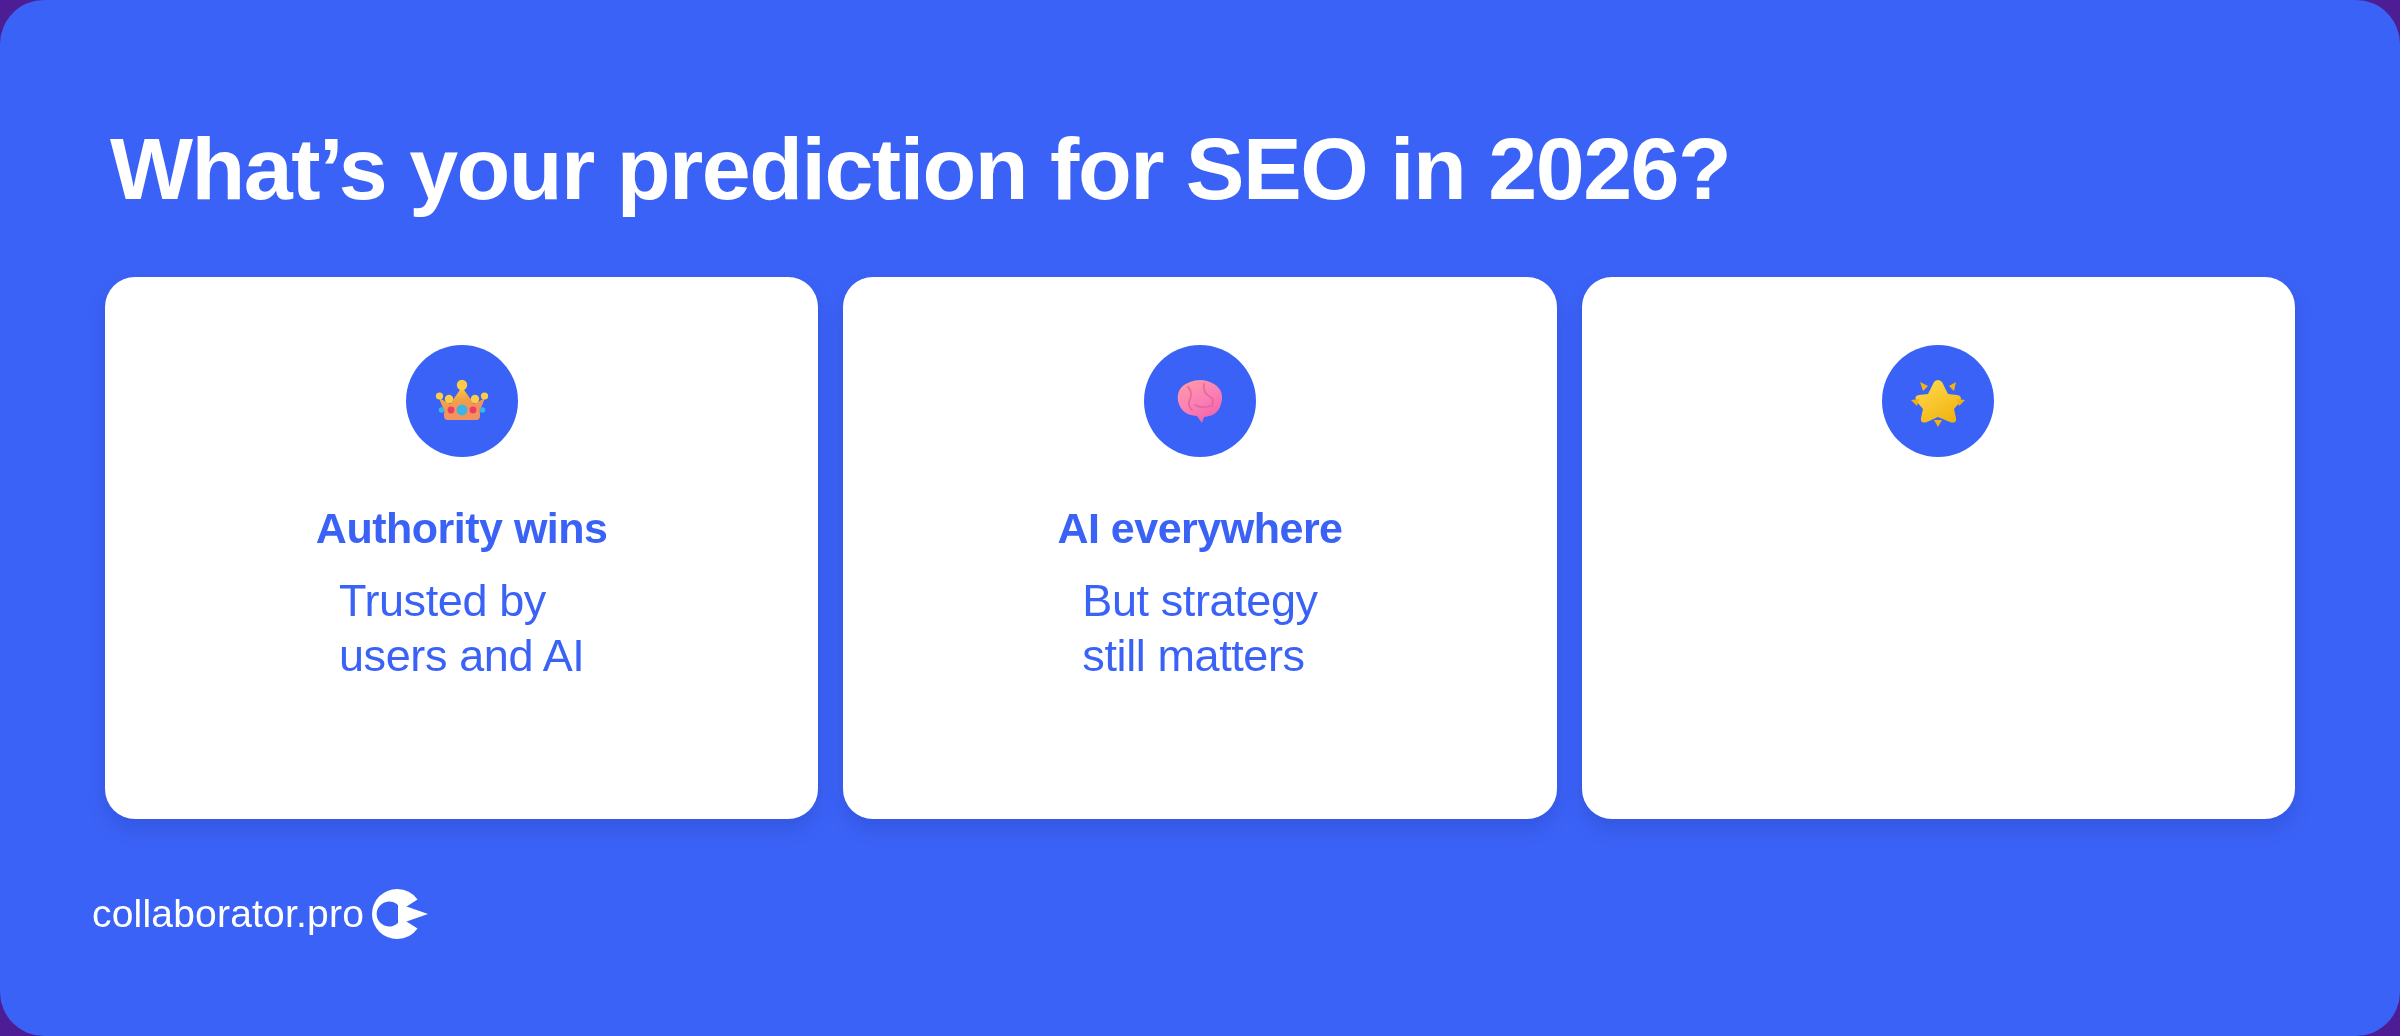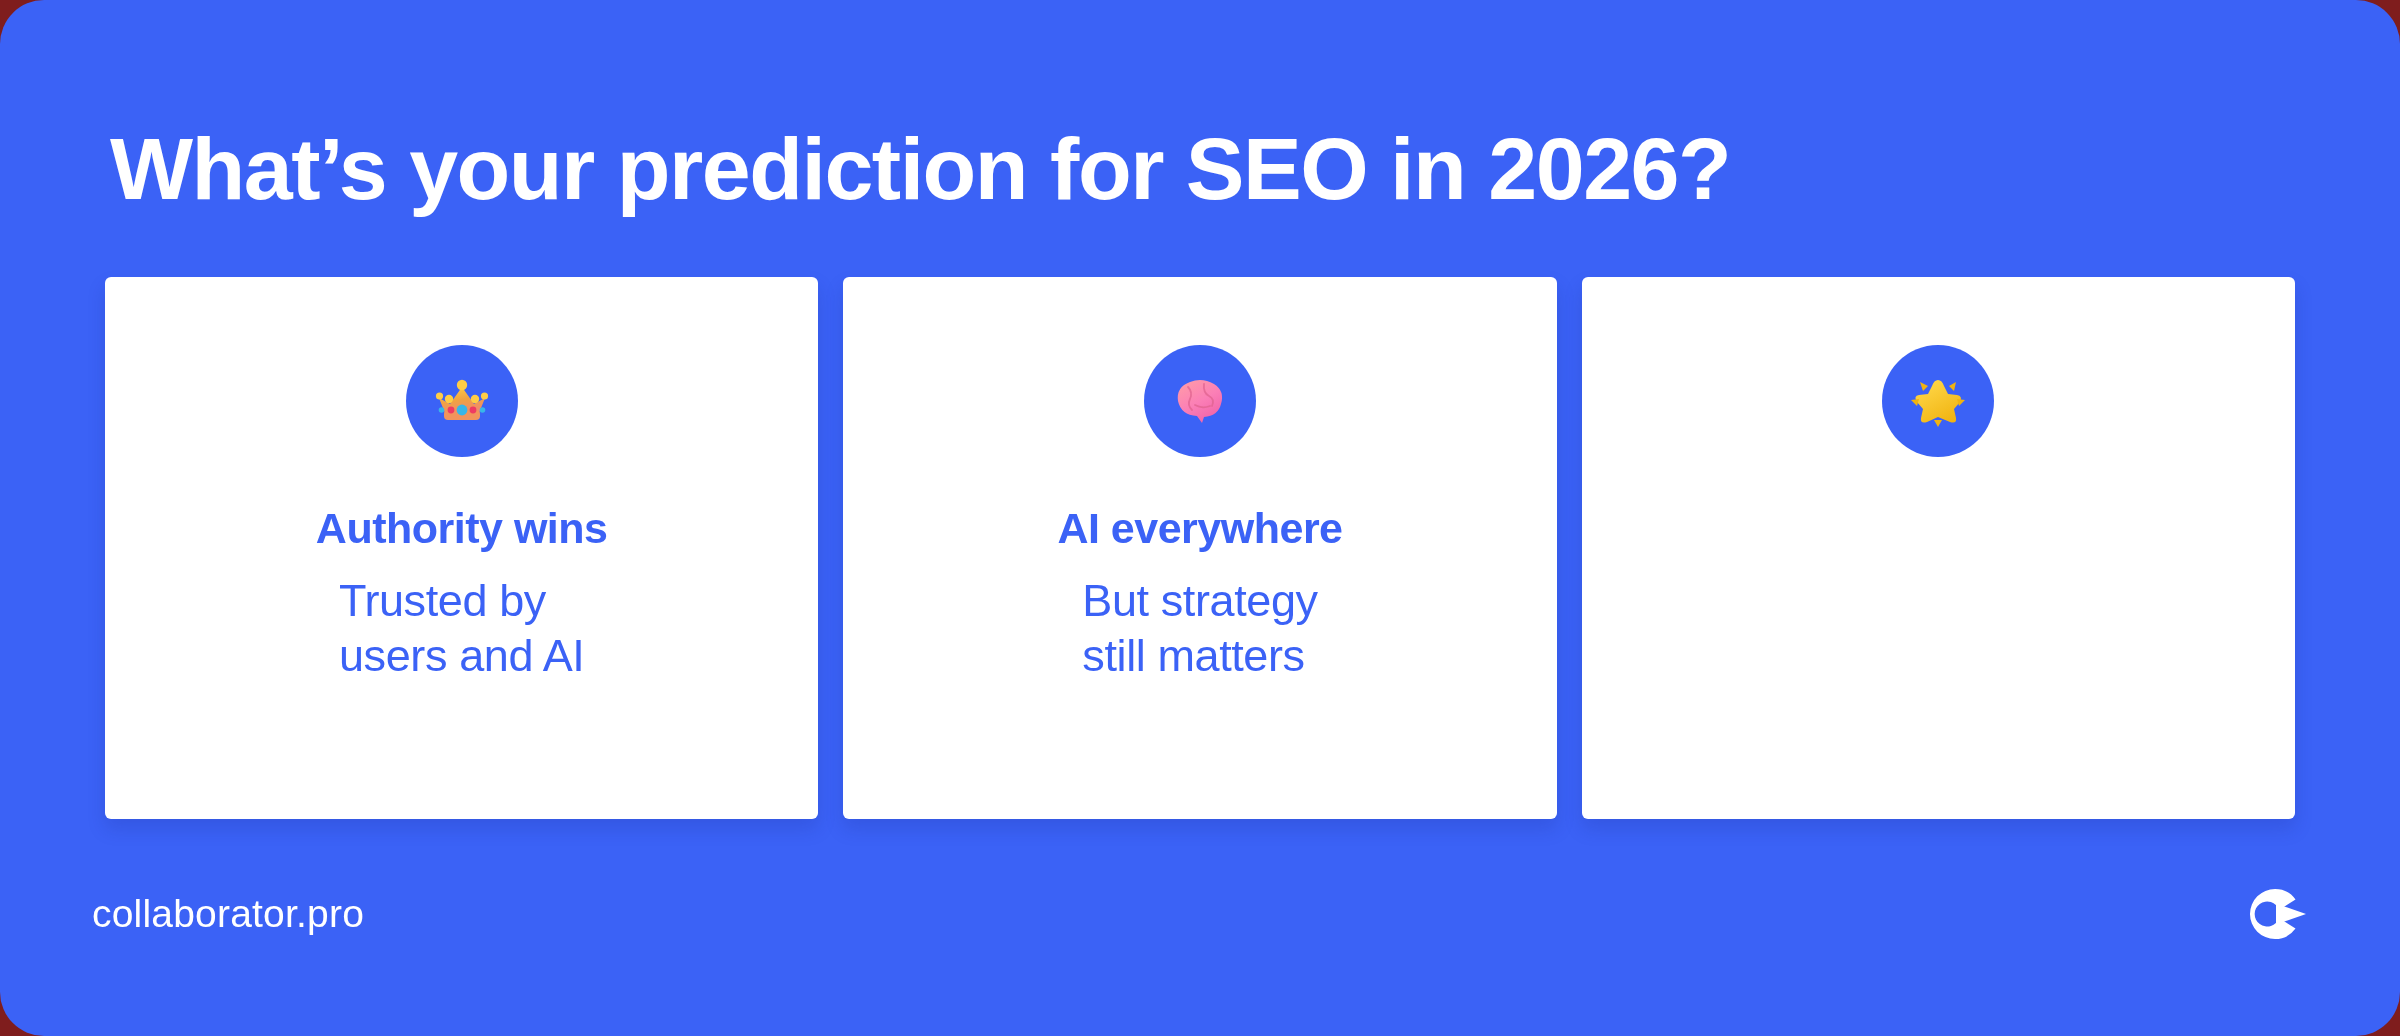--- a/index.html
+++ b/index.html
@@ -4,21 +4,21 @@
 <style>
   html, body {
     margin: 0;
     padding: 0;
     background: #000000;
   }
   .stage {
     position: relative;
     width: 2400px;
     height: 1036px;
-    background: #7f1d1d;
+    background: #4c1d95;
     overflow: hidden;
   }
   .canvas {
     position: absolute;
     inset: 0;
     background: #3b62f6;
     border-radius: 44px;
     overflow: hidden;
   }
   .page-title {
@@ -39,21 +39,21 @@
     left: 105px;
     top: 277px;
     width: 2190px;
     height: 542px;
     display: flex;
     gap: 25px;
   }
   .card {
     flex: 1 1 0;
     background: #ffffff;
-    border-radius: 6px;
+    border-radius: 30px;
     box-shadow: 0 10px 18px rgba(20, 40, 140, 0.18);
     display: flex;
     flex-direction: column;
     align-items: center;
     padding-top: 68px;
     box-sizing: border-box;
   }
   .icon-circle {
     width: 112px;
     height: 112px;
@@ -86,21 +86,20 @@
     padding: 0 24px;
   }
   .footer {
     position: absolute;
     left: 0;
     right: 0;
     bottom: 0;
     height: 204px;
     display: flex;
     align-items: center;
-    justify-content: space-between;
     padding: 0 92px 40px 92px;
     box-sizing: border-box;
   }
   .footer-domain {
     color: #ffffff;
     font-family: "Liberation Sans", "DejaVu Sans", sans-serif;
     font-size: 39px;
     font-weight: 400;
     letter-spacing: 0.2px;
   }

